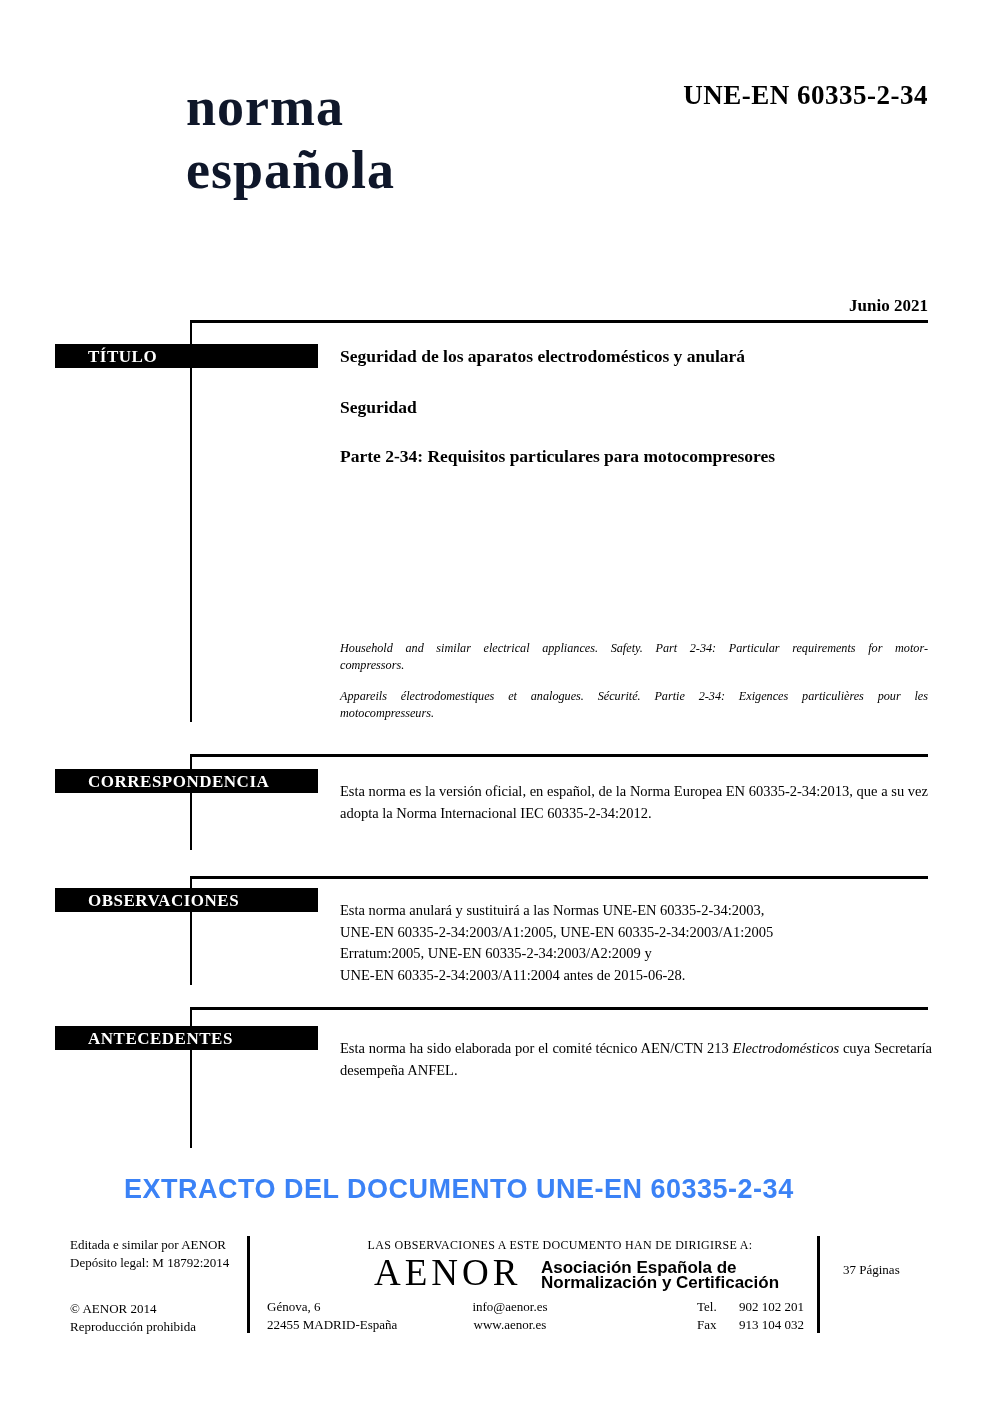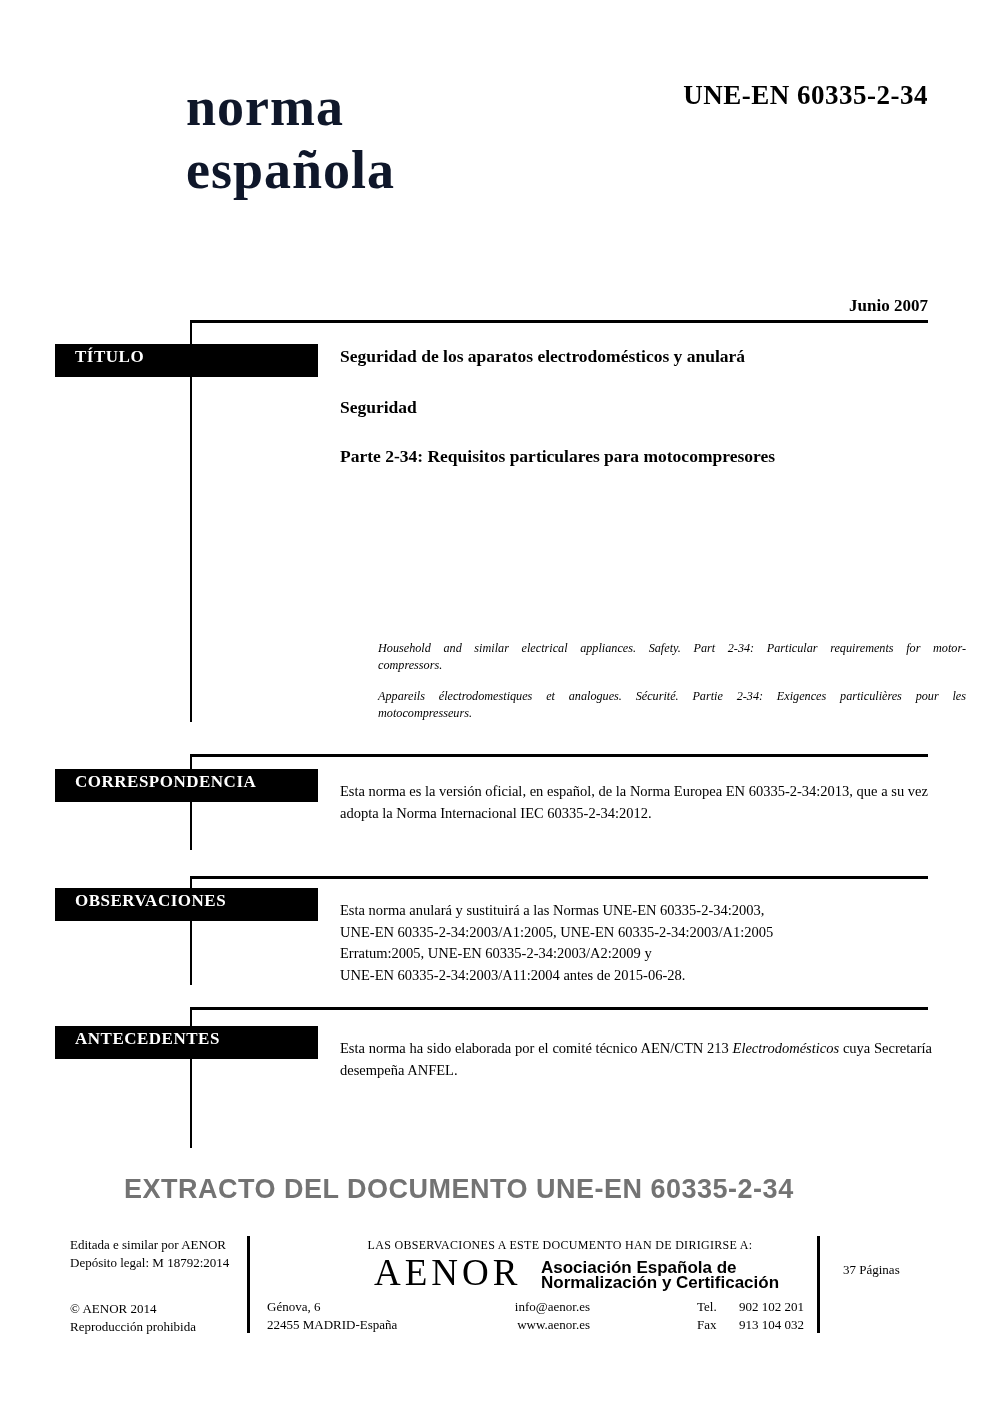--- a/index.html
+++ b/index.html
@@ -24,40 +24,40 @@
     font-size:27px;font-weight:bold;letter-spacing:0.5px;
   }
   .date{right:64px;top:296px;font-size:17px;font-weight:bold;}
 
   
   .hrule{left:190px;width:738px;height:3px;background:#000;}
   .vrule{left:190px;width:2px;background:#000;}
 
   
   .label-box{
-    left:55px;width:263px;height:33px;
+    left:55px;width:263px;height:24px;
     background:#000;color:#fff;
     font-size:17px;font-weight:bold;line-height:26px;
-    padding-left:20px;box-sizing:border-box;
+    padding-left:33px;box-sizing:border-box;
     letter-spacing:0.5px;
   }
 
   .title-line{left:340px;font-size:17.5px;font-weight:bold;white-space:nowrap;}
 
-  .lang-block{left:340px;width:588px;font-size:12.2px;font-style:italic;line-height:17px;margin-left:38px;}
+  .lang-block{left:340px;width:588px;font-size:12.2px;font-style:italic;line-height:17px;}
   .just-first{text-align:justify;text-align-last:justify;}
 
   .body-text{left:340px;width:598px;font-size:14.5px;line-height:21.5px;margin-top:16px;}
   .justify{text-align:justify;}
 
   .extract{
     left:124px;top:1174px;
     font-family:"Liberation Sans", sans-serif;
     font-size:27px;font-weight:bold;letter-spacing:0.5px;
-    color:#737373;white-space:nowrap;
+    color:#3b82f6;white-space:nowrap;
   }
 
   
   .ft{font-size:13px;line-height:18px;}
   .ft-notice{
     left:300px;top:1238px;width:520px;
     font-size:12px;letter-spacing:0.3px;text-align:center;white-space:nowrap;
   }
   .ft-logo{left:374px;top:1253px;font-size:37px;letter-spacing:4px;line-height:40px;}
   .ft-org{
@@ -71,21 +71,21 @@
 </head>
 <body>
 
 <div id="page">
 
   <div class="abs brand">
     <div>norma</div>
     <div>española</div>
   </div>
   <div class="abs doc-code">UNE-EN 60335-2-34</div>
-  <div class="abs date">Junio 2007</div>
+  <div class="abs date">Junio 2021</div>
 
   <div class="abs hrule" style="top:320px;"></div>
   <div class="abs vrule" style="top:320px;height:402px;"></div>
   <div class="abs label-box" style="top:344px;">
     <span>TÍTULO</span>
   </div>
   <div class="abs title-line" style="top:346px;">Seguridad de los aparatos electrodomésticos y anulará</div>
   <div class="abs title-line" style="top:397px;">Seguridad</div>
   <div class="abs title-line" style="top:446px;">Parte 2-34: Requisitos particulares para motocompresores</div>
 
@@ -144,21 +144,21 @@
   <div class="abs ft-org">
     <div>Asociación Española de</div>
     <div>Normalización y Certificación</div>
   </div>
 
   <div class="abs ft" style="left:267px;top:1298px;">
     <div>Génova, 6</div>
     <div>22455 MADRID-España</div>
   </div>
 
-  <div class="abs ft" style="left:430px;top:1298px;width:160px;text-align:right;">
+  <div class="abs ft" style="left:430px;top:1298px;width:160px;text-align:center;">
     <div>info@aenor.es</div>
     <div>www.aenor.es</div>
   </div>
 
   <div class="abs ft" style="left:697px;top:1298px;">
     <div class="tel-row">
       <span>Tel.</span>
       <span>902 102 201</span>
     </div>
     <div class="tel-row">

